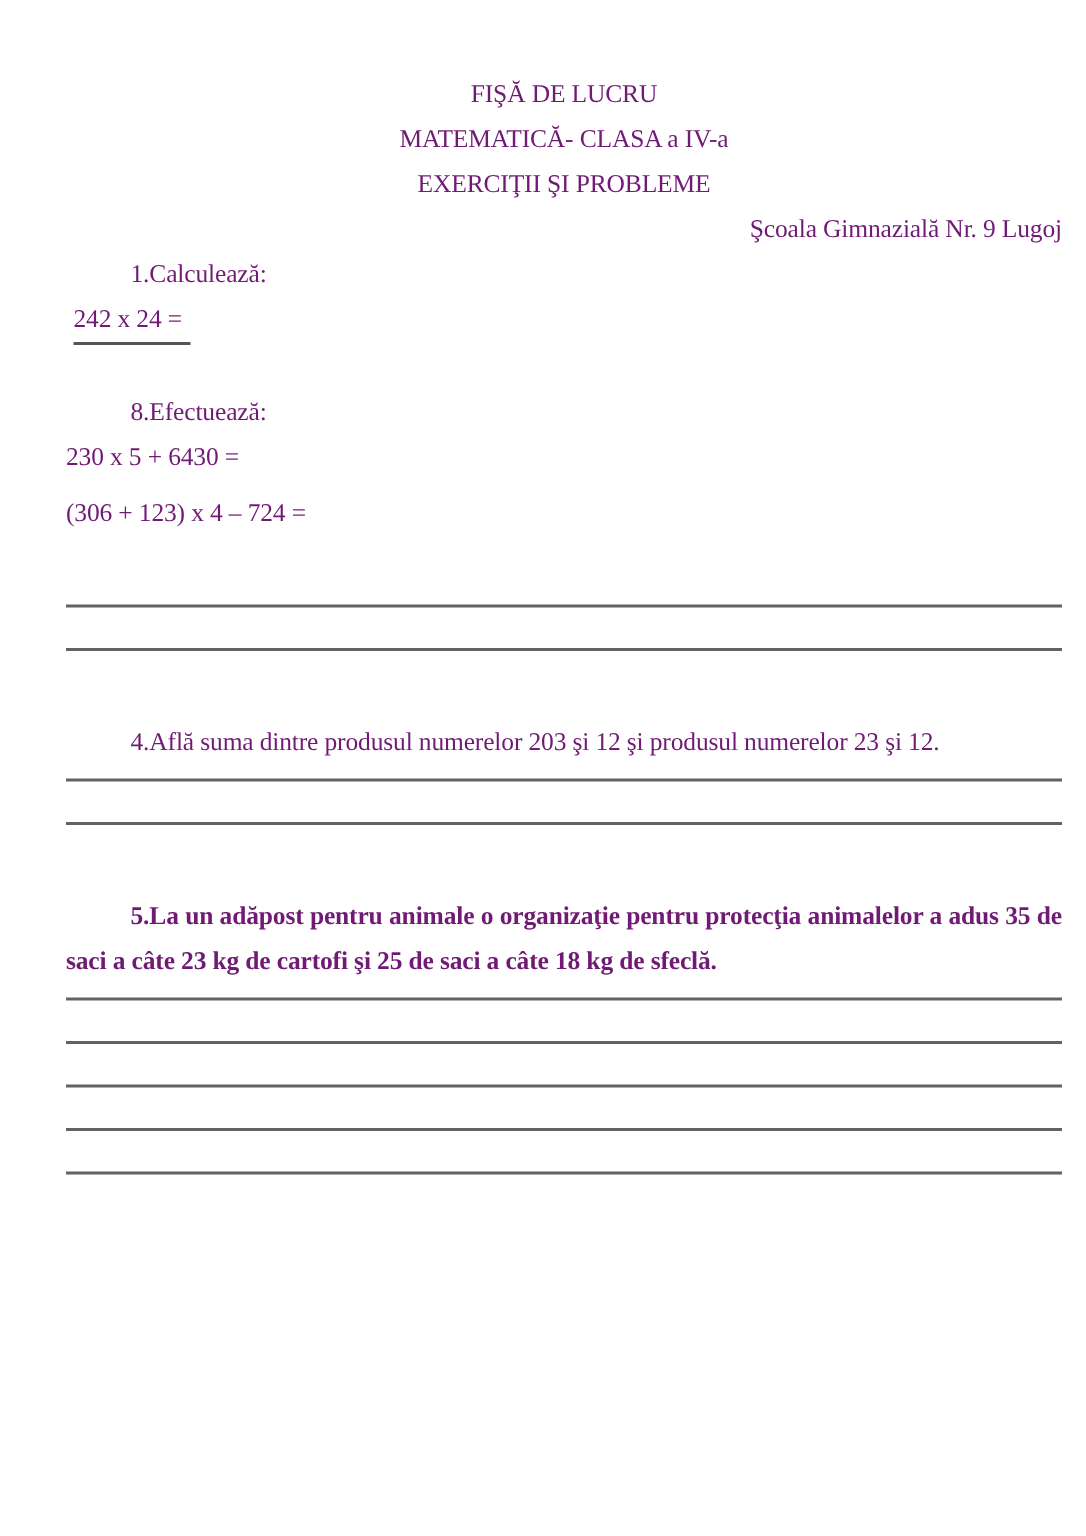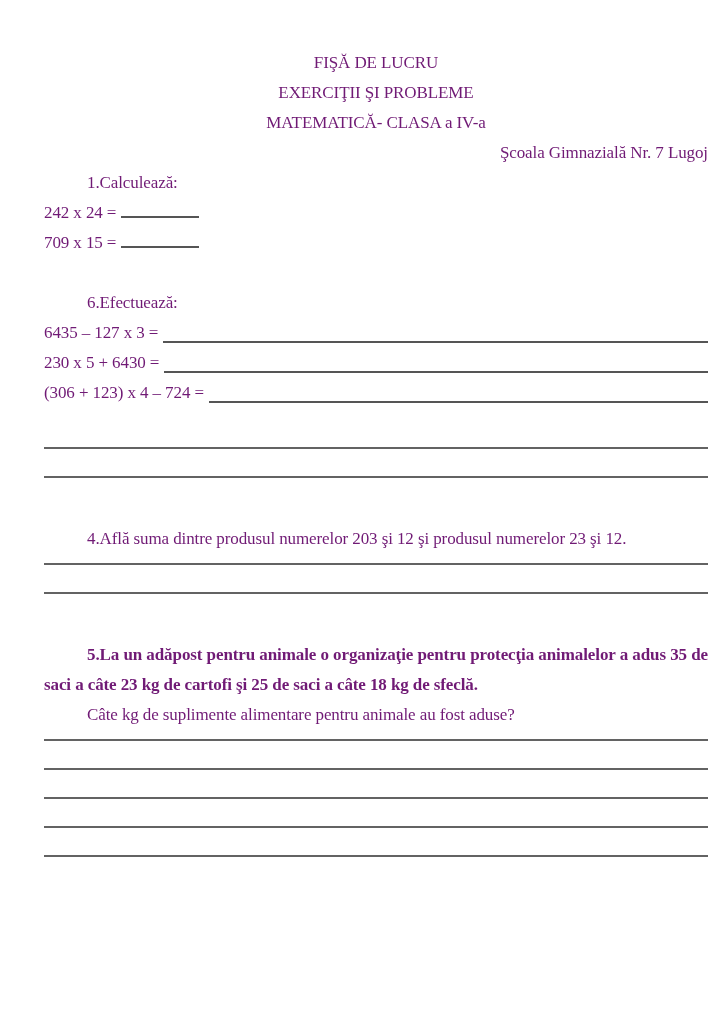--- a/index.html
+++ b/index.html
@@ -16,21 +16,21 @@
     letter-spacing:-0.1px;
     overflow:hidden;
     margin-top:10px;
   }
   .center { text-align:center; }
   .right  { text-align:right; }
   .indent { text-indent:43px; }
   .justify { text-align:justify;font-weight:bold; }
   .spacer { height:30px; }
   .spacer-lg { height:46px; }
-  .ex-row { display:flex; align-items:baseline; }
+  .ex-row { display:flex; align-items:baseline;flex-direction:column; }
   .ex-label { white-space:pre; flex:0 0 auto; }
   .uline-short {
     display:inline-block;
     width:78px; height:0;
     border-bottom:2px solid #555555;
     margin-left:5px;
   }
   .fill-line {
     flex:1 1 auto;
     border-bottom:2px solid #555555;
@@ -43,44 +43,36 @@
     height:29px;
     border-bottom:2px solid #636363;
   }
 </style>
 </head>
 <body>
 
 <div class="page">
 
   <div class="center">FIŞĂ DE LUCRU</div>
+  <div class="center">MATEMATICĂ- CLASA a IV-a</div>
   <div class="center">EXERCIŢII ŞI PROBLEME</div>
-  <div class="center">MATEMATICĂ- CLASA a IV-a</div>
 
-  <div class="right">Şcoala Gimnazială Nr. 7 Lugoj</div>
+  <div class="right">Şcoala Gimnazială Nr. 9 Lugoj</div>
 
   <div class="indent">1.Calculează:</div>
 
   <div class="ex-row">
     <span class="ex-label">242 x 24 =</span>
       <span class="uline-short"></span>
   </div>
-  <div class="ex-row">
-    <span class="ex-label">709 x 15 =</span>
-      <span class="uline-short"></span>
-  </div>
 
   <div class="spacer"></div>
 
-  <div class="indent">6.Efectuează:</div>
+  <div class="indent">8.Efectuează:</div>
 
-  <div class="ex-row">
-    <span class="ex-label">6435 – 127 x 3 =</span>
-      <span class="fill-line"></span>
-  </div>
   <div class="ex-row">
     <span class="ex-label">230 x 5 + 6430 =</span>
       <span class="fill-line"></span>
   </div>
   <div class="ex-row">
     <span class="ex-label">(306 + 123) x 4 – 724 =</span>
       <span class="fill-line"></span>
   </div>
 
   <div class="spacer"></div>
@@ -94,21 +86,20 @@
 
   <div class="indent">4.Află suma dintre produsul numerelor 203 şi 12 şi produsul numerelor 23 şi 12.</div>
   <div class="answer-lines">
       <div class="answer-line"></div>
       <div class="answer-line"></div>
     </div>
 
   <div class="spacer-lg"></div>
 
   <div class="indent justify">5.La un adăpost pentru animale o organizaţie pentru protecţia animalelor a adus 35 de saci a câte 23 kg de cartofi şi 25 de saci a câte 18 kg de sfeclă.</div>
-  <div class="indent">Câte kg de suplimente alimentare pentru animale au fost aduse?</div>
   <div class="answer-lines">
       <div class="answer-line"></div>
       <div class="answer-line"></div>
       <div class="answer-line"></div>
       <div class="answer-line"></div>
       <div class="answer-line"></div>
     </div>
 
 </div>
 

